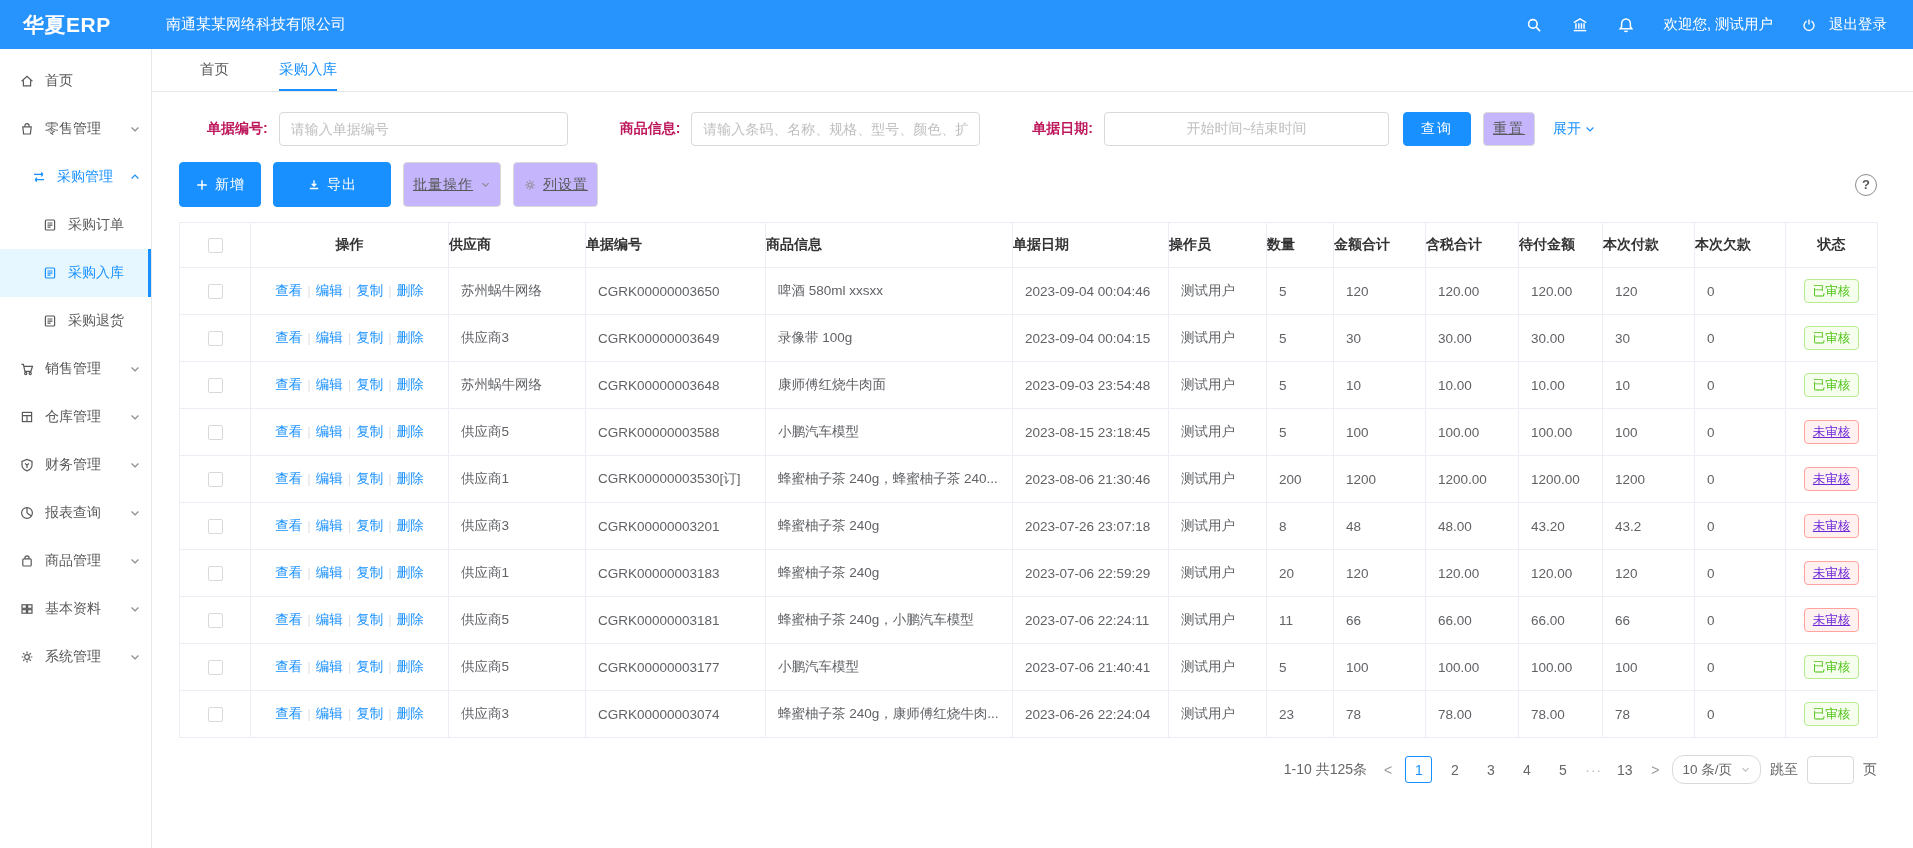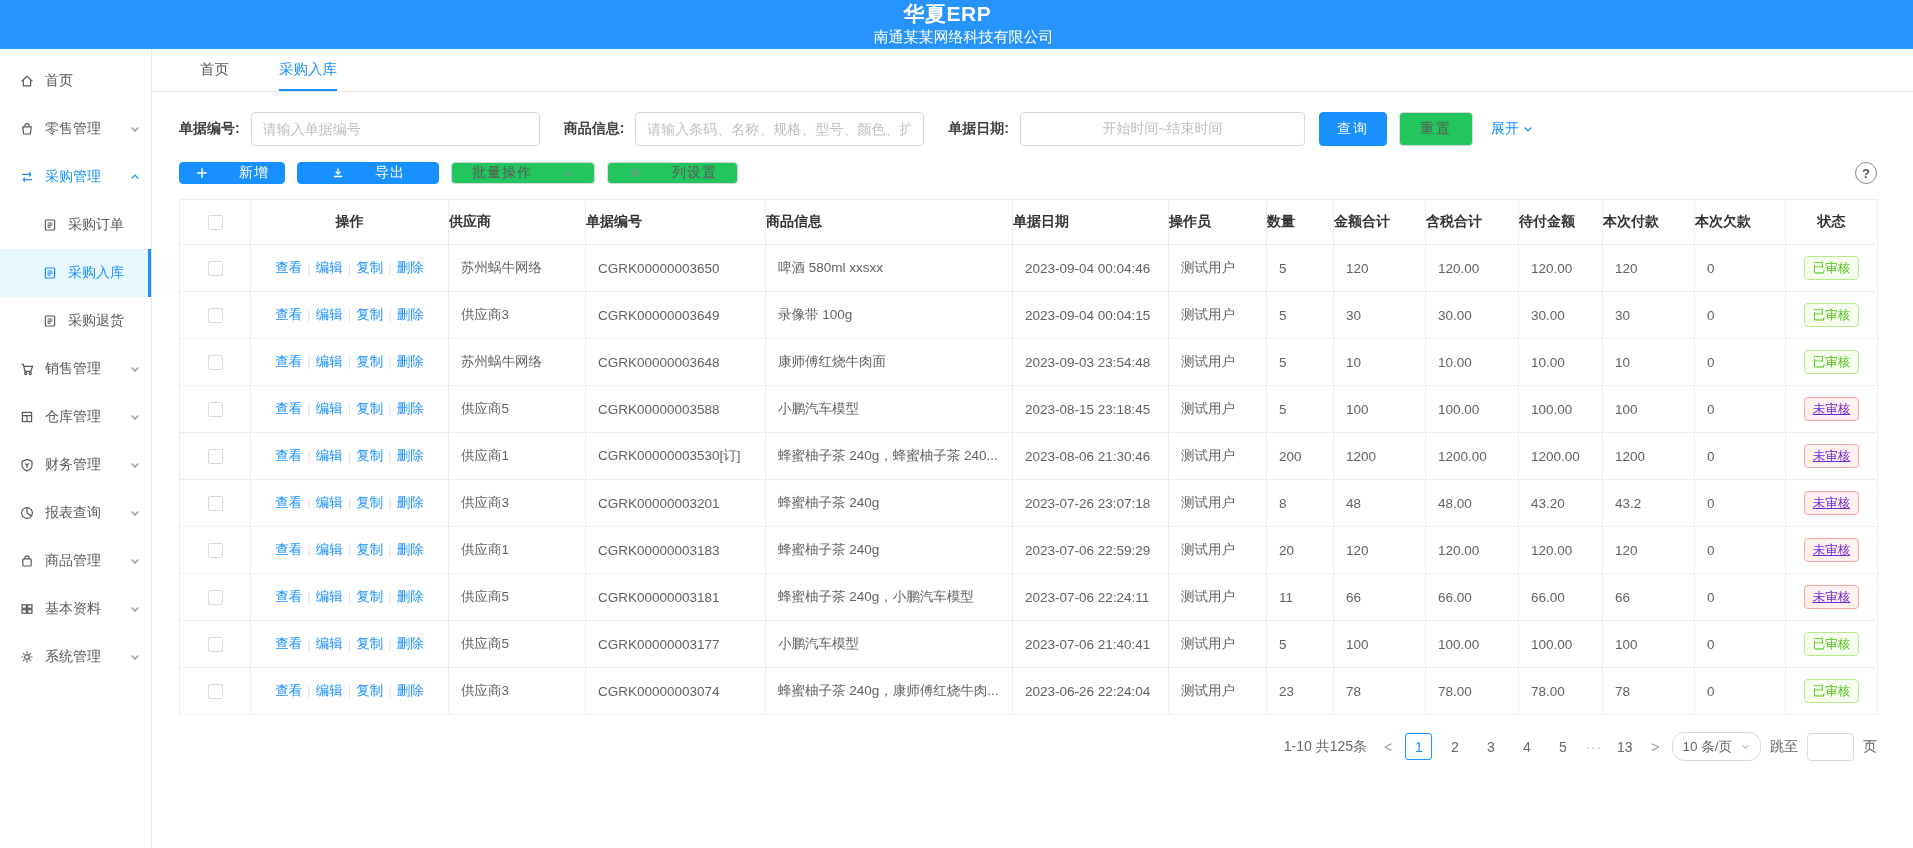--- a/index.html
+++ b/index.html
@@ -4,59 +4,59 @@
 <style>
   * { box-sizing: border-box; }
   html,body { margin:0; padding:0; }
   body {
     width:1913px; height:848px; overflow:hidden;
     font-family:"Liberation Sans","DejaVu Sans",sans-serif;
     background:#fff; color:#333;
   }
   svg { display:block; }
   
-  .topbar { height:49px; background:#2793fd; display:flex; align-items:center; color:#fff;flex-direction:column; }
+  .topbar { height:49px; background:#2793fd; display:flex; align-items:center; color:#fff; }
   .logo { width:152px; padding-left:23px; font-size:21px; font-weight:bold; letter-spacing:.5px; flex:none; }
   .company { font-size:15px; margin-left:14px; }
   .topbar-right { margin-left:auto; display:flex; align-items:center; gap:28px; padding-right:26px; font-size:14.5px; }
   .tb-icon { width:18px; height:18px; color:#fff; cursor:pointer; }
   .logout-wrap { display:flex; align-items:center; gap:12px; cursor:pointer; }
   
   .main { display:flex; height:799px; }
   .sidebar { width:152px; flex:none; border-right:1px solid #e8e8e8; padding-top:8px; }
   .side-item { height:48px; display:flex; align-items:center; padding:0 10px 0 19px; font-size:14px; color:#595959; cursor:pointer; }
   .side-item .s-icon { width:16px; height:16px; margin-right:10px; flex:none; }
   .side-item .s-caret { margin-left:auto; width:12px; height:12px; color:#8c8c8c; flex:none; }
   .side-item.sub { padding-left:42px; }
-  .side-item.parent-active { color:#1890ff; }
+  .side-item.parent-active { color:#1890ff;margin-left:12px; }
   .side-item.parent-active .s-caret { color:#1890ff; }
   .side-item.selected { background:#e6f7ff; color:#1890ff; border-right:3px solid #1890ff; }
   
   .content { flex:1; display:flex; flex-direction:column; min-width:0; }
   .tabbar { height:43px; border-bottom:1px solid #e8e8e8; display:flex; align-items:stretch; padding-left:48px; gap:50px; flex:none; }
   .tab { display:flex; align-items:center; font-size:14.5px; color:#595959; cursor:pointer; border-bottom:2px solid transparent; }
   .tab.active { color:#1890ff; border-bottom-color:#1890ff; }
   .page { padding:20px 36px 0 27px; }
   
   .filter-row { display:flex; align-items:center; }
-  .f-label { font-size:14px; font-weight:bold; color:#404040; margin-right:11px; white-space:nowrap; }
+  .f-label { font-size:14px; font-weight:bold; color:#be185d; margin-right:11px; white-space:nowrap;margin-left:28px; }
   .f-input { height:34px; width:289px; border:1px solid #d9d9d9; border-radius:4px; padding:0 11px; font-size:14px; color:#595959; outline:none; font-family:inherit; }
   .f-input::placeholder { color:#bfbfbf; }
   .f-gap { width:24px; flex:none; }
   .date-range { width:285px; height:34px; border:1px solid #d9d9d9; border-radius:4px; display:flex; align-items:center; justify-content:center; gap:0; cursor:text; }
   .date-ph { color:#bfbfbf; font-size:14px; }
   .btn { height:34px; border-radius:4px; font-size:14px; display:inline-flex; align-items:center; justify-content:center; cursor:pointer; white-space:nowrap; }
   .btn-primary { background:#1890ff; border:1px solid #1890ff; color:#fff; padding:0 17px; letter-spacing:2px; }
-  .btn-plain { background:#22c55e; border:1px solid #d9d9d9; color:#595959; padding:0 20px; letter-spacing:2px; }
+  .btn-plain { background:#c4b5fd; border:1px solid #d9d9d9; color:#595959; padding:0 9px; letter-spacing:2px;text-decoration:underline; }
   .expand-link { color:#1890ff; font-size:14px; display:inline-flex; align-items:center; gap:3px; cursor:pointer; margin-left:18px; }
   .expand-link svg { width:12px; height:12px; }
   .ml12 { margin-left:12px; } .ml14 { margin-left:14px; }
   
   .toolbar-row { display:flex; align-items:center; gap:12px; margin-top:16px; }
-  .btn-sm { height:22px;gap:24px; }
+  .btn-sm { height:45px; }
   .btn-icon { width:14px; height:14px; margin-right:6px; }
   .help-circle { margin-left:auto; width:22px; height:22px; border:1.6px solid #8c8c8c; border-radius:50%; display:flex; align-items:center; justify-content:center; color:#595959; font-size:13px; font-weight:bold; cursor:pointer; }
   
   table.grid { margin-top:15px; border-collapse:collapse; table-layout:fixed; width:1698px; }
   .grid th, .grid td { border:1px solid #ebeef5; white-space:nowrap; overflow:hidden; text-overflow:ellipsis; }
   .grid th { height:45px; font-size:14px; color:#333; font-weight:bold; padding:0 0; text-align:left; background:#fff; }
   .grid td { height:47px; font-size:13.5px; color:#606266; padding:0 12px; }
   .grid th.center, .grid td.center { text-align:center; }
   .checkbox { display:inline-block; width:15px; height:15px; border:1px solid #d9d9d9; border-radius:2px; background:#fff; cursor:pointer; vertical-align:middle; }
   .op-link { color:#1890ff; cursor:pointer; }

